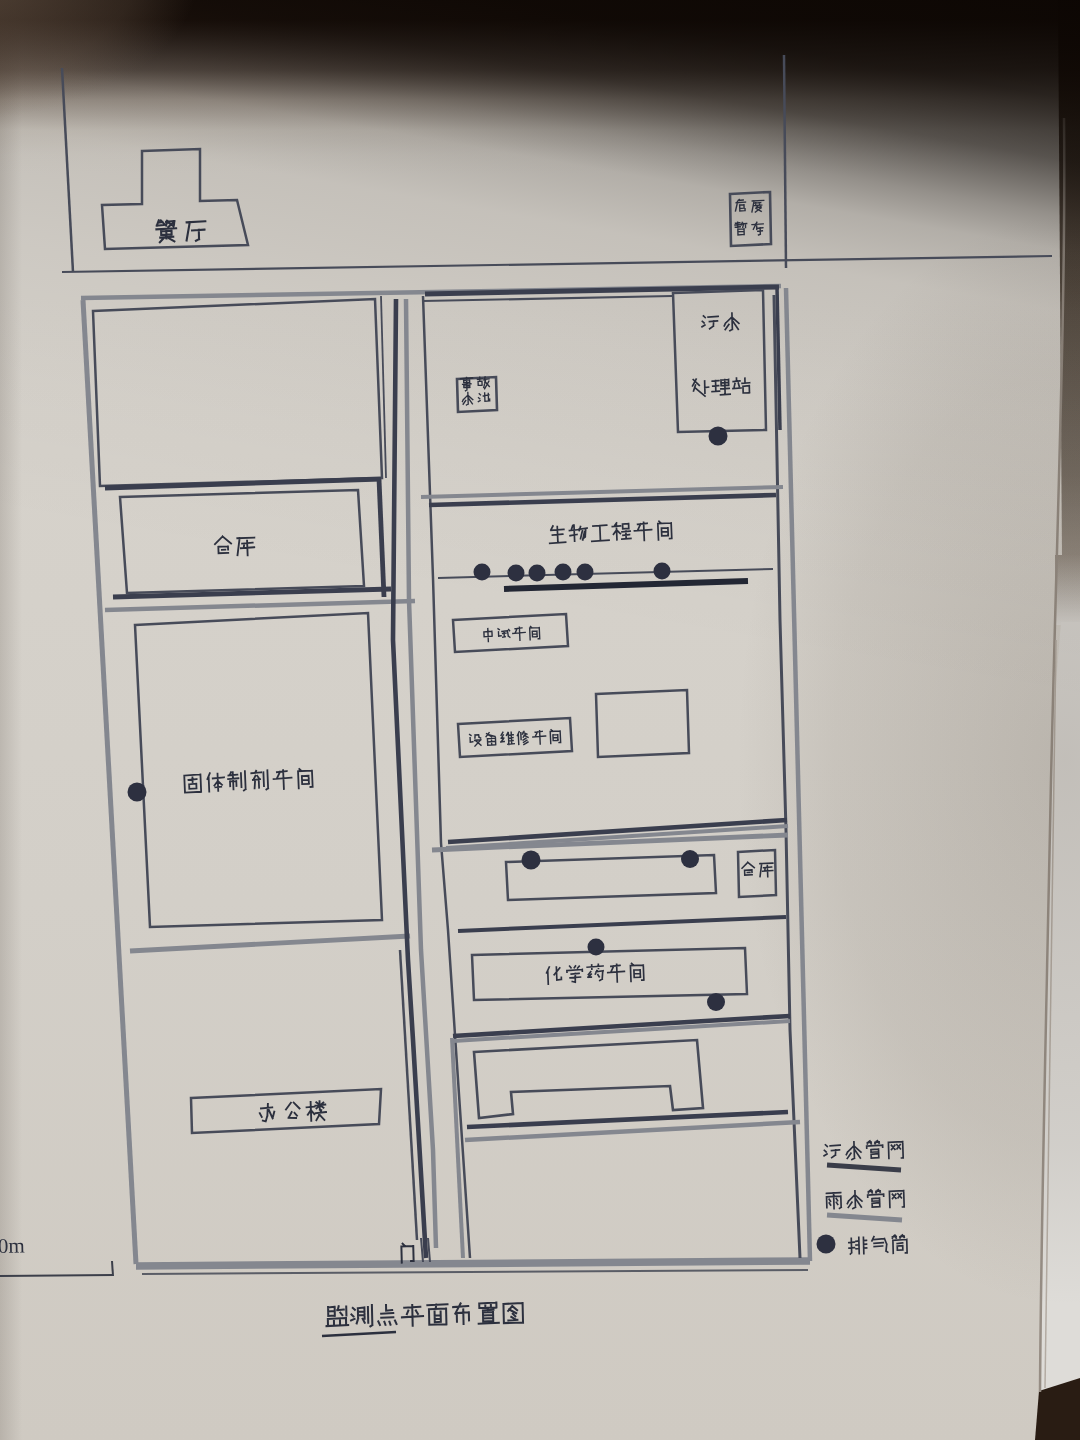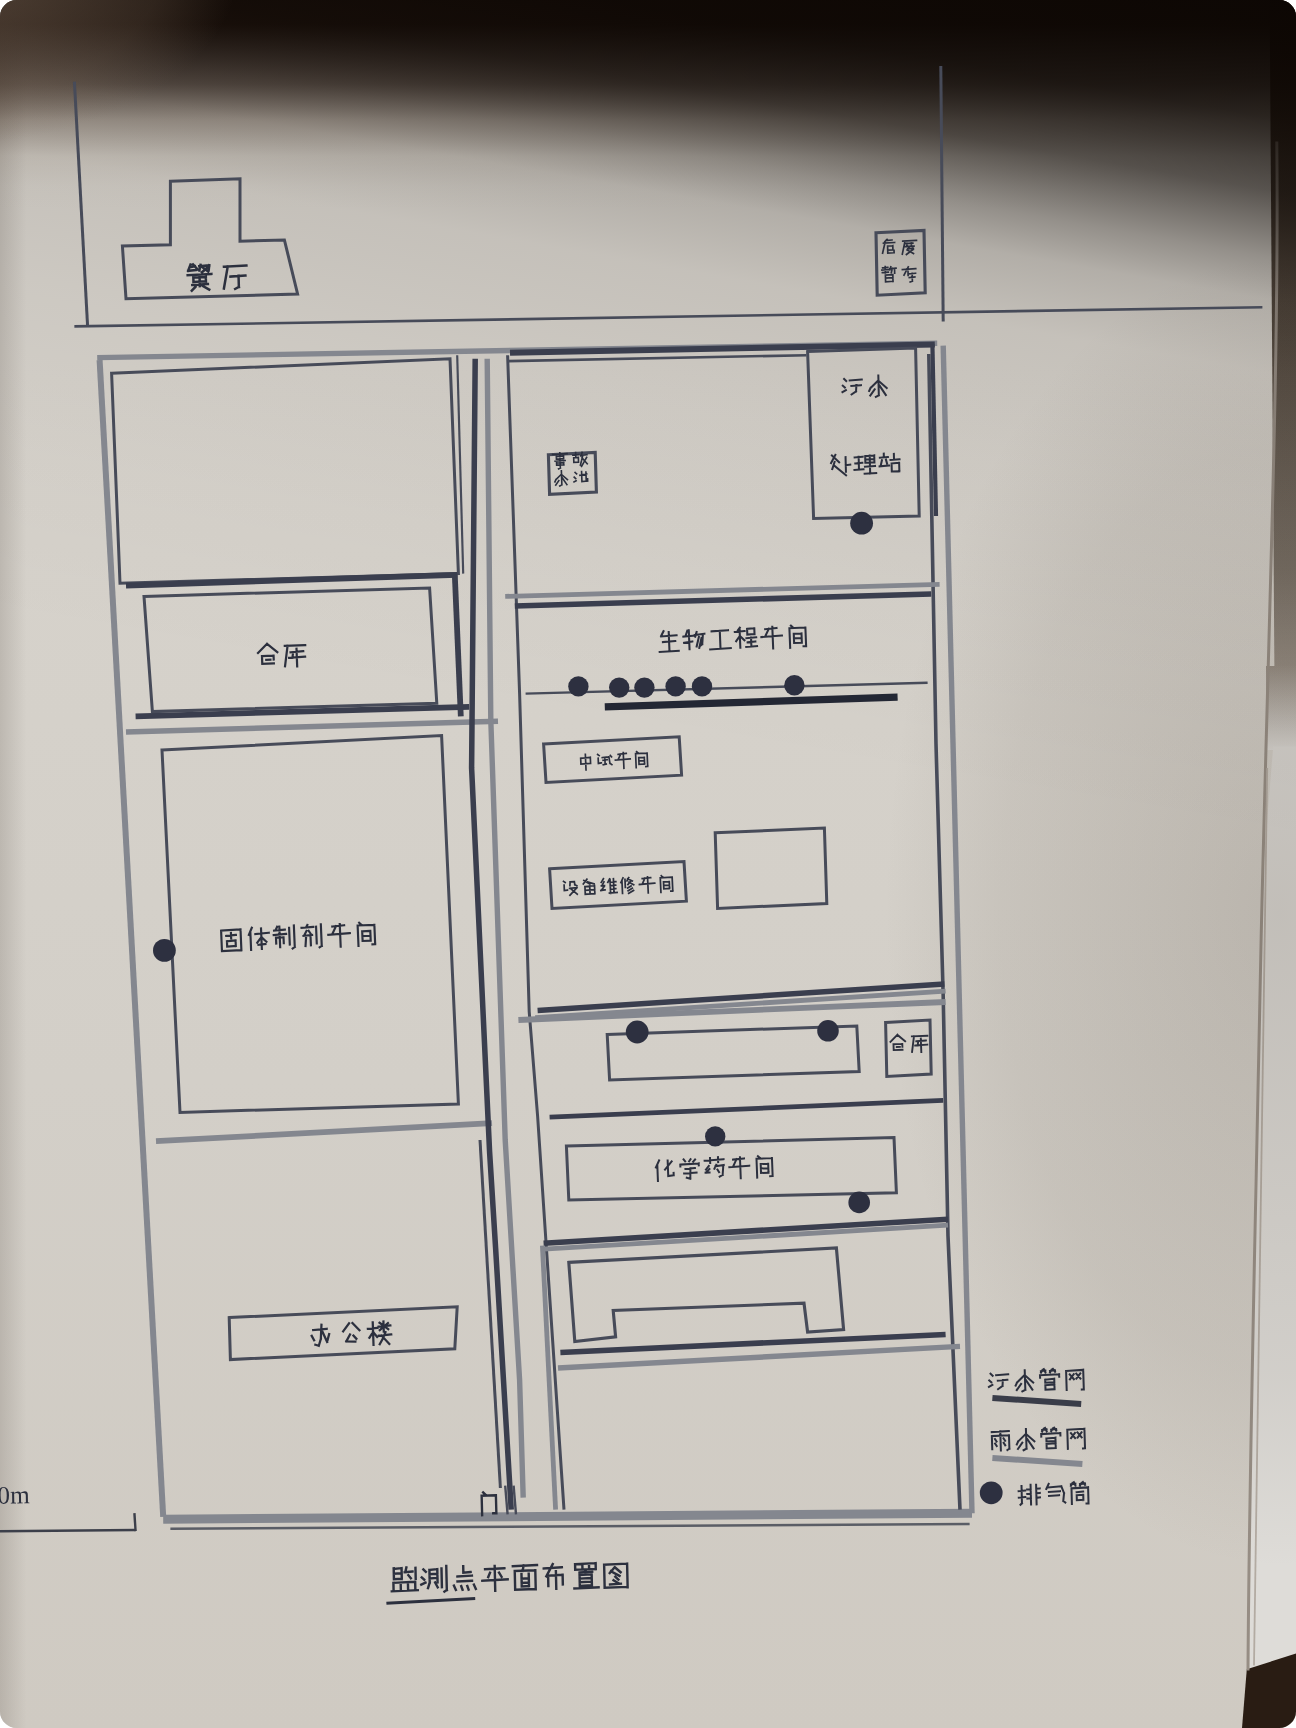--- a/index.html
+++ b/index.html
@@ -1,15 +1,15 @@
 <!DOCTYPE html>
 <html><head><meta charset="utf-8">
 <style>
 html,body{margin:0;padding:0;}
-#page{position:relative;width:1080px;height:1440px;overflow:hidden;background:#d2cfcb;font-family:"Liberation Sans",sans-serif;border-radius:14px;}
+#page{position:relative;width:1080px;height:1440px;overflow:hidden;background:#d2cfcb;font-family:"Liberation Sans",sans-serif;}
 .ov{position:absolute;left:0;top:0;width:1080px;height:1440px;pointer-events:none;}
 #base{background:linear-gradient(180deg,#d7d3cc 300px,#d3cfc8 900px,#cfcac2 1440px);}
 #g1{background:linear-gradient(180deg,rgba(32,19,12,.97) 0px,rgba(32,19,12,.97) 20px,rgba(32,19,12,.80) 45px,rgba(40,25,16,.66) 70px,rgba(70,50,34,.32) 100px,rgba(110,90,68,.09) 130px,rgba(140,124,104,.02) 155px,rgba(140,124,104,0) 175px);}
 #g2{background:linear-gradient(190deg,rgba(10,5,2,.88) 0px,rgba(10,5,2,.79) 100px,rgba(10,5,2,.62) 160px,rgba(11,6,3,.33) 215px,rgba(11,6,3,.18) 250px,rgba(12,6,3,.09) 310px,rgba(12,6,3,.05) 420px,rgba(12,6,3,.02) 560px,rgba(12,6,3,0) 700px);}
 #g3{background:radial-gradient(320px 200px at -40px -30px,rgba(125,105,88,.6) 0%,rgba(125,105,88,.25) 55%,rgba(125,105,88,0) 75%);}
 #g4{background:linear-gradient(90deg,rgba(80,70,62,.18) 0px,rgba(80,70,62,0) 22px);}
 #g5{background:radial-gradient(420px 700px at 1065px 760px,rgba(95,85,74,.22) 0%,rgba(95,85,74,.10) 55%,rgba(95,85,74,0) 78%);}
 </style></head>
 <body>
 <div id="page">

